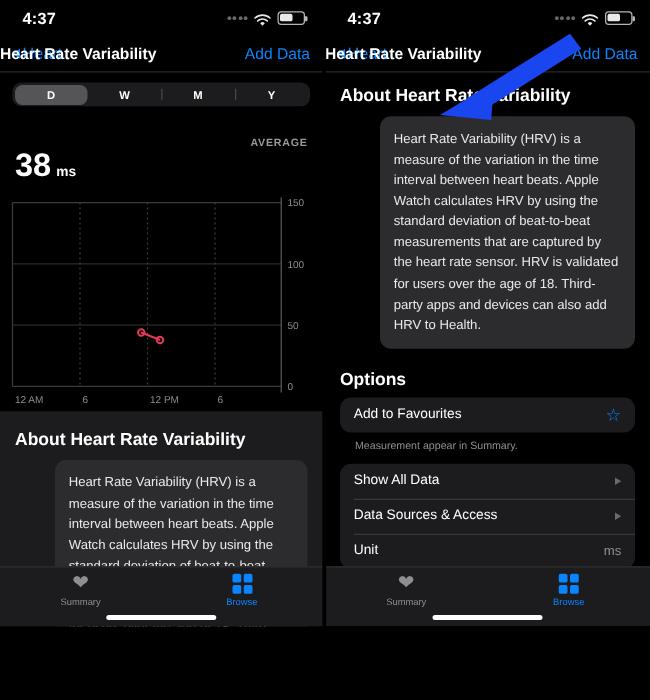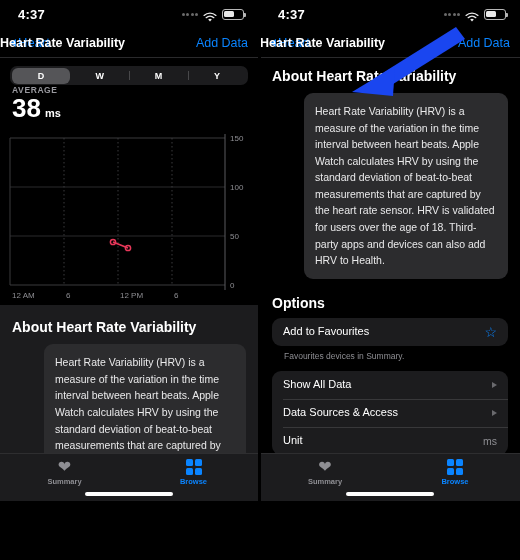--- a/index.html
+++ b/index.html
@@ -48,21 +48,21 @@
     flex:1; display:flex; align-items:center; justify-content:center;
     font-size:9px; font-weight:700; color:#fff; border-radius:6px;
     position:relative; cursor:pointer;
   }
   .seg div.active { background:#555558; }
   .seg div:not(.active)+div:not(.active)::before {
     content:""; position:absolute; left:0; top:20%; height:60%; width:1px; background:#48484a;
   }
 
   
-  .avg { padding:0 12px 2px; }
+  .avg { padding:24px 12px 2px;text-align:right; }
   .avg-label { color:#98989e; font-size:8.5px; font-weight:700; letter-spacing:.6px; }
   .avg-val { color:#fff; font-size:26px; font-weight:700; line-height:1.05; display:flex; align-items:baseline; gap:4px; }
   .avg-unit { font-size:11px; font-weight:600; }
 
   
   .chart-area { position:relative; height:175px; margin:6px 0 0;text-align:right; }
   .chart-svg { display:block; }
 
   
   .about { background:#1c1c1e; padding:14px 12px 16px; }
@@ -92,21 +92,21 @@
   
   .anno { position:absolute; inset:0; pointer-events:none; z-index:40; }
 
   
   .tabbar {
     position:absolute; bottom:0; left:0; right:0; height:48px;
     background:#1c1c1e; border-top:.5px solid #2e2e30;
     display:flex; align-items:flex-start; padding-top:5px;
   }
   .tab { flex:1; display:flex; flex-direction:column; align-items:center; gap:2px; cursor:pointer; }
-  .tab-label { font-size:7.5px; font-weight:700; }
+  .tab-label { font-size:7.5px; font-weight:400; }
   .tab.inactive .tab-label { color:#8e8e93; }
   .tab.active .tab-label { color:#0a84ff; }
   .heart { font-size:16px; color:#8e8e93; line-height:1; }
   .grid4 { display:grid; grid-template-columns:7px 7px; grid-template-rows:7px 7px; gap:2px; }
   .grid4 i { background:#0a84ff; border-radius:1.5px; display:block; }
   .home-ind { position:absolute; bottom:5px; left:50%; transform:translateX(-50%); width:88px; height:4px; background:#fff; border-radius:2px; }
 </style>
 </head>
 <body>
 
@@ -256,21 +256,21 @@
 
     <div class="options">
       <div class="opt-title">Options</div>
 
       <div class="group">
         <div class="row">
           <span class="row-label">Add to Favourites</span>
           <span class="star">☆</span>
         </div>
       </div>
-      <div class="caption">Favourites devices in Summary.</div>
+      <div class="caption">Measurement appear in Summary.</div>
 
       <div class="group">
         <div class="row">
           <span class="row-label">Show All Data</span>
           <span class="chev-r"></span>
         </div>
         <div class="row">
           <span class="row-label">Data Sources &amp; Access</span>
           <span class="chev-r"></span>
         </div>

